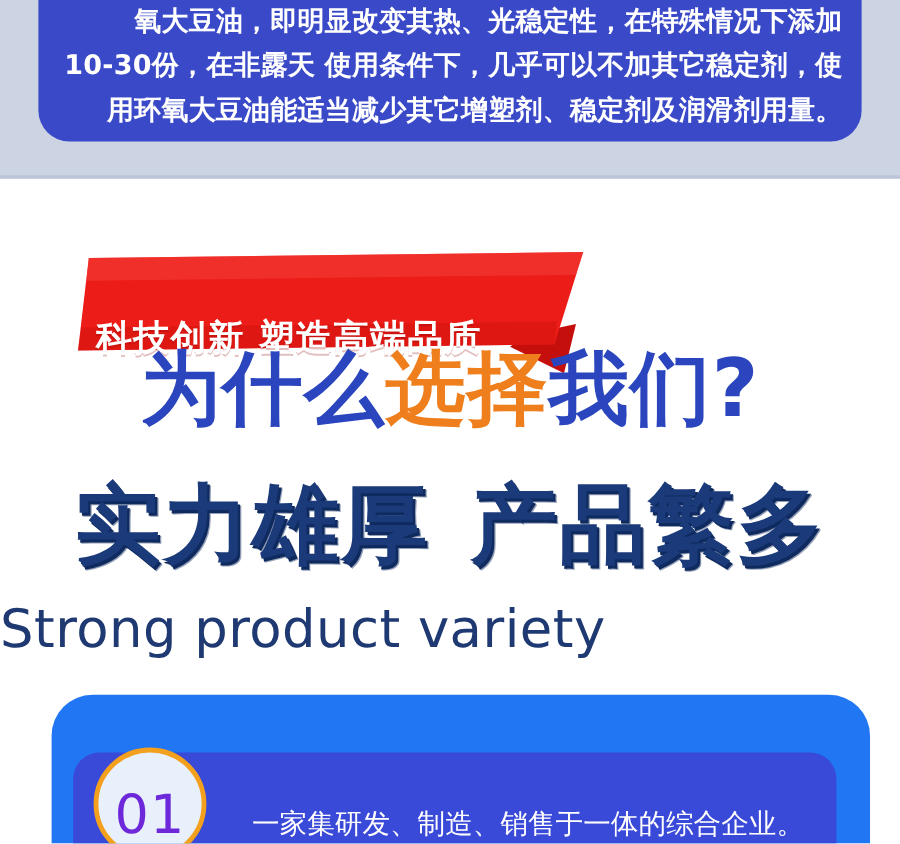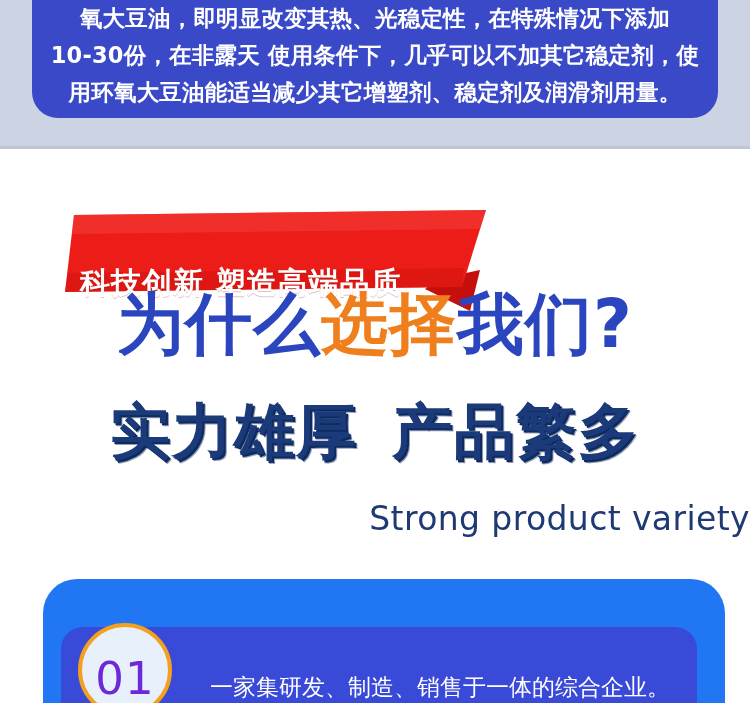--- a/index.html
+++ b/index.html
@@ -42,21 +42,21 @@
     padding: 150px 16px 0 16px;
   }
   #intro-panel p {
     margin: 0;
     color: #ffffff;
     font-size: 22.5px;
     line-height: 37px;
     letter-spacing: 0.2px;
     font-weight: 600;
     white-space: pre-line;
-    text-align: center;
+    text-align: right;
     font-family: "DejaVu Sans", "Liberation Sans", sans-serif;
   }
 
   
   #mid-section {
     position: absolute;
     left: 0; top: 151px;
     width: 750px;
     height: 430px;
     background: #ffffff;
@@ -104,38 +104,38 @@
   }
   #headline-why .seg-blue { color: #2a45bd; }
   #headline-why .seg-orange { color: #ef7e1c; }
 
   
   #headline-strengths {
     position: absolute;
     left: 0; top: 250px;
     width: 750px;
     text-align: center;
-    font-size: 60px;
+    font-size: 72px;
     font-weight: 800;
     line-height: 1;
     letter-spacing: 2px;
     white-space: nowrap;
     color: #1b3a7a;
     font-family: "DejaVu Sans", "Liberation Sans", sans-serif;
     text-shadow: 2px 2px 0 #0f2a5e, 3px 3px 0 rgba(15,42,94,0.45);
   }
   #headline-strengths .gap { display: inline-block; width: 34px; }
 
   
   #subtitle-en {
     position: absolute;
     left: 0; top: 348px;
     width: 750px;
-    text-align: right;
-    font-size: 33px;
+    text-align: left;
+    font-size: 44px;
     font-weight: 400;
     letter-spacing: 0.4px;
     color: #1f3a72;
     white-space: nowrap;
     font-family: "DejaVu Sans", "Liberation Sans", sans-serif;
   }
 
   
   #advantage-card {
     position: absolute;

